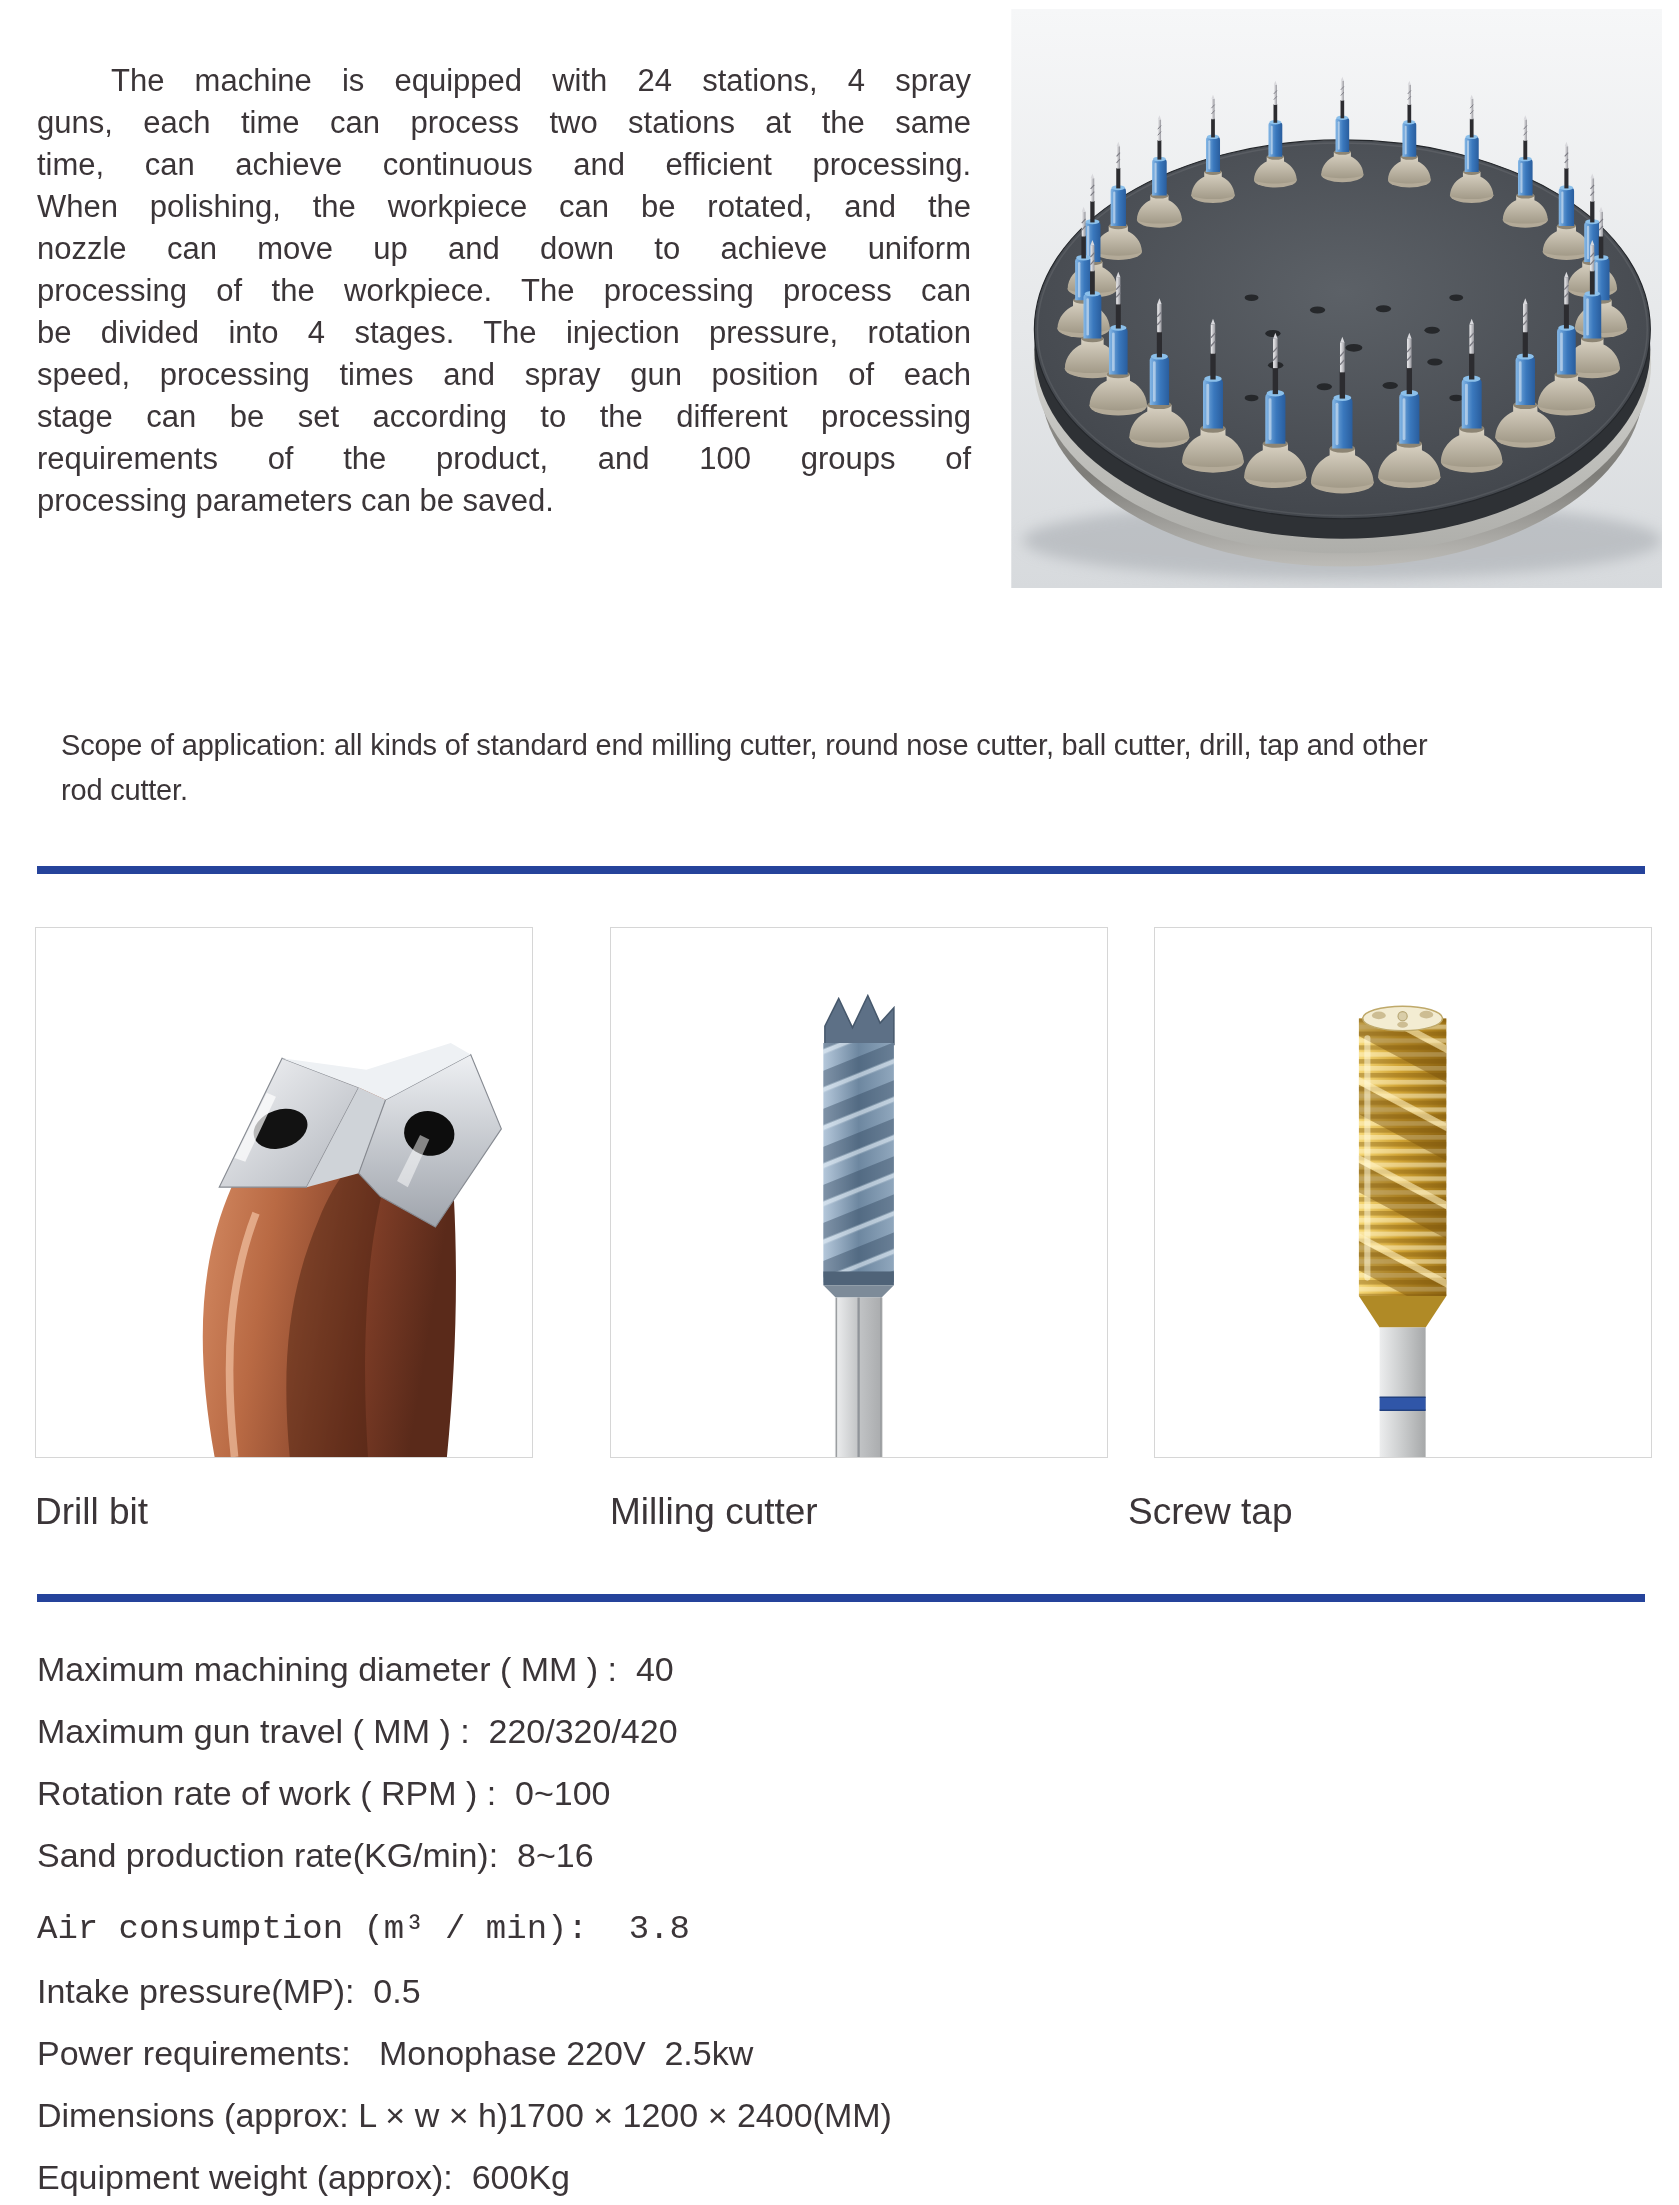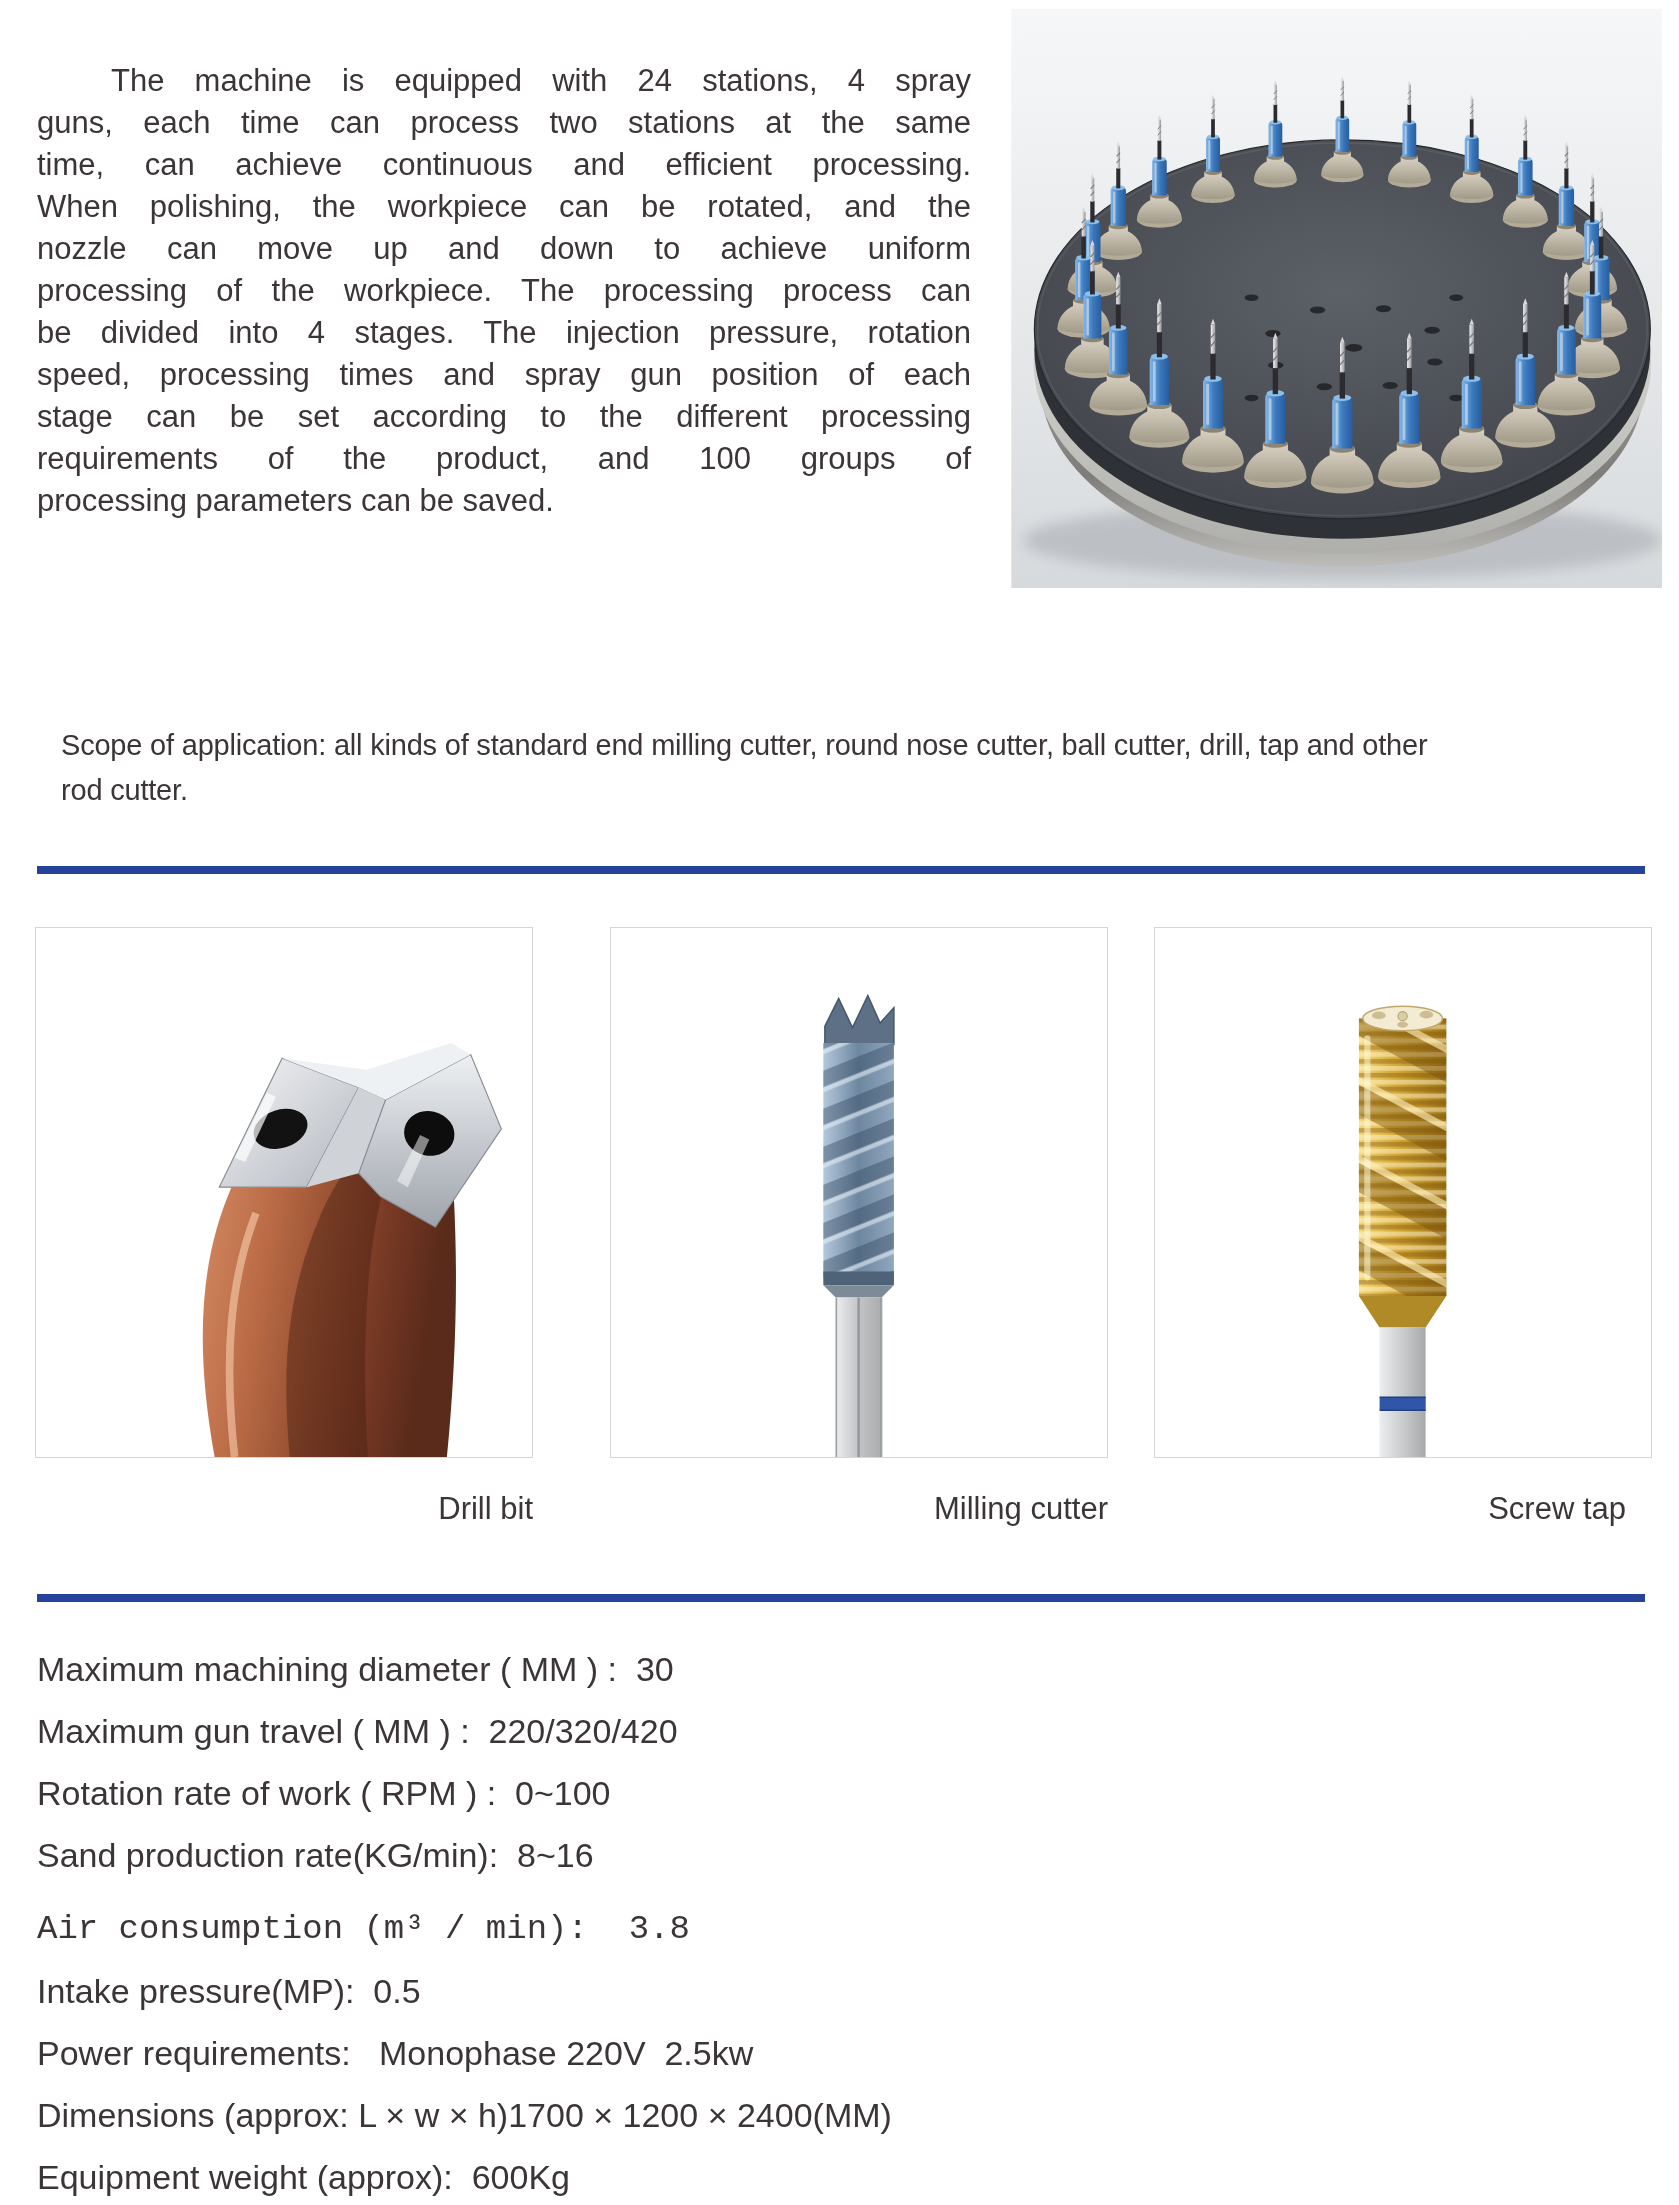--- a/index.html
+++ b/index.html
@@ -21,21 +21,21 @@
   
   .divider{position:absolute;left:37px;width:1608px;height:7.7px;background:#25439b;}
   .divider-1{top:866px;}
   .divider-2{top:1594px;}
   
   .img-box{position:absolute;top:927px;width:498px;height:531px;background:#ffffff;border:1.5px solid #d6d6d6;box-sizing:border-box;}
   .img-box svg{display:block;width:100%;height:100%;}
   .box-drill{left:35px;}
   .box-mill{left:610px;}
   .box-tap{left:1154px;}
-  .caption{position:absolute;top:1491px;width:498px;text-align:right;font-size:31px;color:#3b3538;}
+  .caption{position:absolute;top:1491px;width:498px;text-align:left;font-size:37px;color:#3b3538;}
   .caption-drill{left:35px;}
   .caption-mill{left:610px;}
   .caption-tap{left:1128px;}
   
   .specs{position:absolute;left:37px;top:1638px;width:1618px;font-size:34px;line-height:62px;}
   .spec-line{white-space:pre-wrap;}
   .spec-line:nth-child(5){margin-top:12.3px;font-family:Liberation Mono, monospace;}
 </style>
 </head>
 <body>
@@ -271,21 +271,21 @@
       <line x1="292" y1="629" x2="352" y2="629" stroke="#21407f" stroke-width="2"></line>
       <rect x="272" y="140" width="8" height="320" rx="4" fill="rgba(255,250,220,0.55)"></rect>
     </svg>
   </div>
 
   <div class="caption caption-drill">Drill bit</div>
   <div class="caption caption-mill">Milling cutter</div>
   <div class="caption caption-tap">Screw tap</div>
 
   <div class="specs">
-      <div class="spec-line">Maximum machining diameter ( MM ) :  30</div>
+      <div class="spec-line">Maximum machining diameter ( MM ) :  40</div>
       <div class="spec-line">Maximum gun travel ( MM ) :  220/320/420</div>
       <div class="spec-line">Rotation rate of work ( RPM ) :  0~100</div>
       <div class="spec-line">Sand production rate(KG/min):  8~16</div>
       <div class="spec-line">Air consumption (m³ / min):  3.8</div>
       <div class="spec-line">Intake pressure(MP):  0.5</div>
       <div class="spec-line">Power requirements:   Monophase 220V  2.5kw</div>
       <div class="spec-line">Dimensions (approx: L × w × h)1700 × 1200 × 2400(MM)</div>
       <div class="spec-line">Equipment weight (approx):  600Kg</div>
     </div>
 

